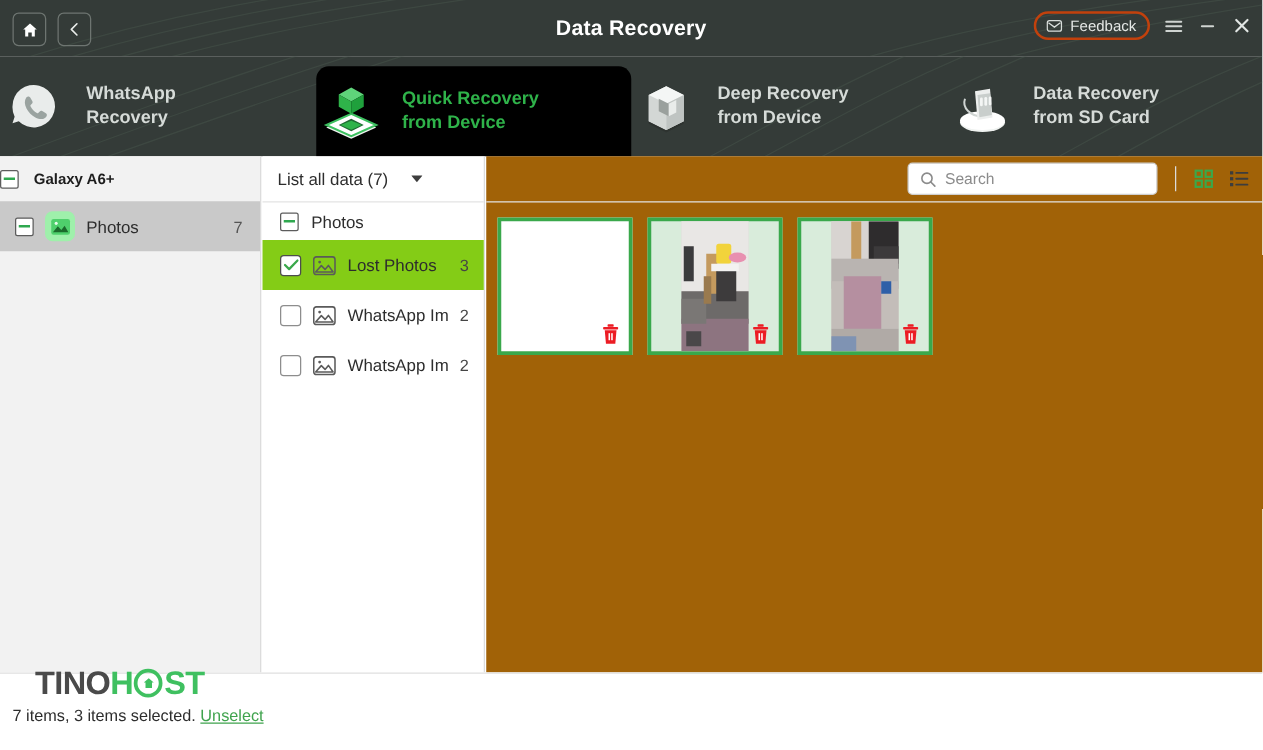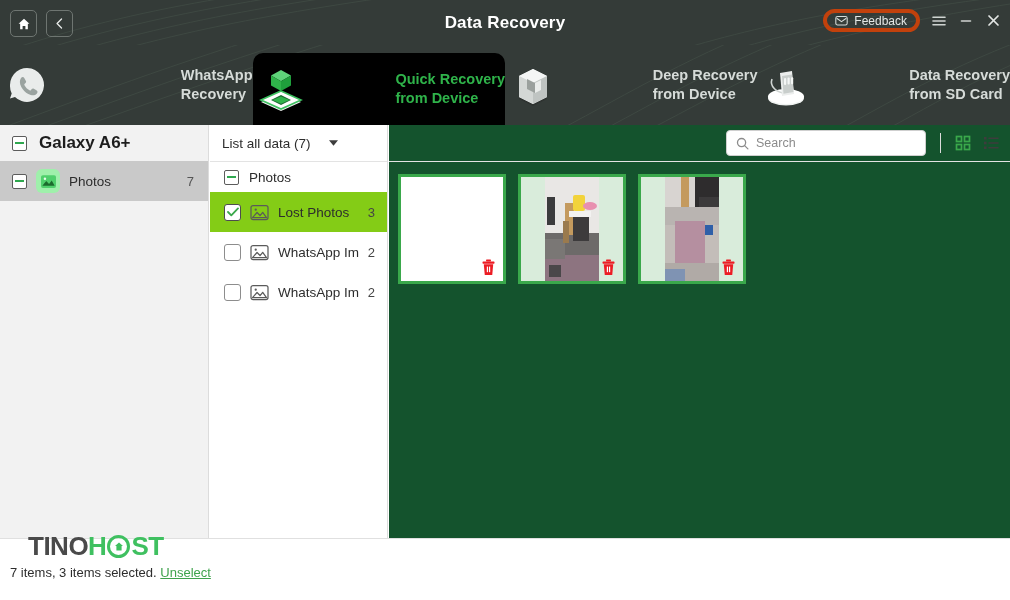--- a/index.html
+++ b/index.html
@@ -21,51 +21,51 @@
     width: 27px; height: 27px; border: 1px solid #6e7571; border-radius: 5px;
     display: flex; align-items: center; justify-content: center;
   }
   .app-title {
     position: absolute; left: 0; top: 0; width: 1010px; height: 45px;
     display: flex; align-items: center; justify-content: center;
     color: #ffffff; font-size: 17px; font-weight: bold; letter-spacing: .2px; z-index: 2;
   }
   .tb-right { position: absolute; right: 9px; top: 9px; display: flex; align-items: center; gap: 11px; z-index: 3; }
   .feedback-btn {
-    height: 23px; padding: 0 9px 0 8px; border: 4px solid #c2410c; border-radius: 12px;
+    height: 23px; padding: 0 9px 0 8px; border: 2px solid #c2410c; border-radius: 12px;
     display: flex; align-items: center; gap: 6px; color: #e4e7e5; font-size: 12px;
   }
   .winbtn { color: #cfd4d1; display: flex; align-items: center; justify-content: center; width: 16px; height: 16px; }
 
   
   .tabbar {
     position: absolute; left: 0; top: 45px; width: 1010px; height: 80px;
     background: #343b38; overflow: hidden;
   }
   .tabbar .waves { position: absolute; inset: 0; opacity: .55; }
   .tabs { position: absolute; inset: 0; display: flex; z-index: 2; }
   .tab {
-    flex: 1; display: flex; align-items: center; justify-content: space-between; gap: 13px;
+    flex: 1; display: flex; align-items: center; justify-content: flex-start; gap: 13px;
     color: #d6dbd8; font-size: 14.5px; font-weight: bold; line-height: 19px;
   }
   .tab .tlabel span { display: block; }
   .tab.active {
     background: #000000; color: #2fb34a;
     border-radius: 10px 10px 0 0; margin-top: 8px;
   }
   .tab-icon { width: 56px; height: 52px; flex: none; }
 
   
   .sidebar {
     position: absolute; left: 0; top: 125px; width: 209px; height: 413px;
     background: #f2f2f2; border-right: 1px solid #dcdcdc;
   }
   .dev-row {
-    height: 36px; display: flex; align-items: center; gap: 12px; padding-left: 12px;
-    font-size: 17px; font-weight: bold; color: #1d1d1d;
+    height: 36px; display: flex; align-items: center; gap: 12px; 
+    font-size: 12px; font-weight: bold; color: #1d1d1d;
   }
   .tree-row {
     height: 40px; display: flex; align-items: center; gap: 9px; padding: 0 14px 0 12px;
     font-size: 13.5px; color: #2d2d2d;
   }
   .tree-row.sel { background: #c9c9c9; }
   .tree-row .cnt { margin-left: auto; color: #555; font-size: 13px; }
   .box-toggle {
     width: 15px; height: 15px; flex: none; border: 1px solid #5c5c5c; border-radius: 2px;
     background: #fff; display: flex; align-items: center; justify-content: center;
@@ -97,21 +97,21 @@
   .cat-row .cnt { margin-left: auto; color: #454545; font-size: 13px; }
   .cat-row .nm { white-space: nowrap; overflow: hidden; text-overflow: clip; max-width: 86px; }
   .chk {
     width: 17px; height: 17px; flex: none; border: 1px solid #8d8d8d; border-radius: 3px; background: #fff;
     display: flex; align-items: center; justify-content: center;
   }
   .chk.on { border-color: #4d4d4d; }
   .img-ico { width: 19px; height: 17px; flex: none; }
 
   
-  .content { position: absolute; left: 389px; top: 125px; width: 621px; height: 413px; background: #14532d; }
+  .content { position: absolute; left: 389px; top: 125px; width: 621px; height: 413px; background: #a16207; }
   .toolbar { height: 37px; display: flex; align-items: center; justify-content: flex-end;
              padding-right: 9px; gap: 0; border-bottom: 1px solid #e3e3e3; }
   .search {
     width: 200px; height: 26px; border: 1px solid #cfcfcf; border-radius: 4px; background: #fff;
     display: flex; align-items: center; gap: 7px; padding: 0 9px;
   }
   .search input {
     border: none; outline: none; font-size: 12.5px; color: #3a3a3a;
     font-family: "Liberation Sans", sans-serif; width: 150px; background: transparent;
   }

